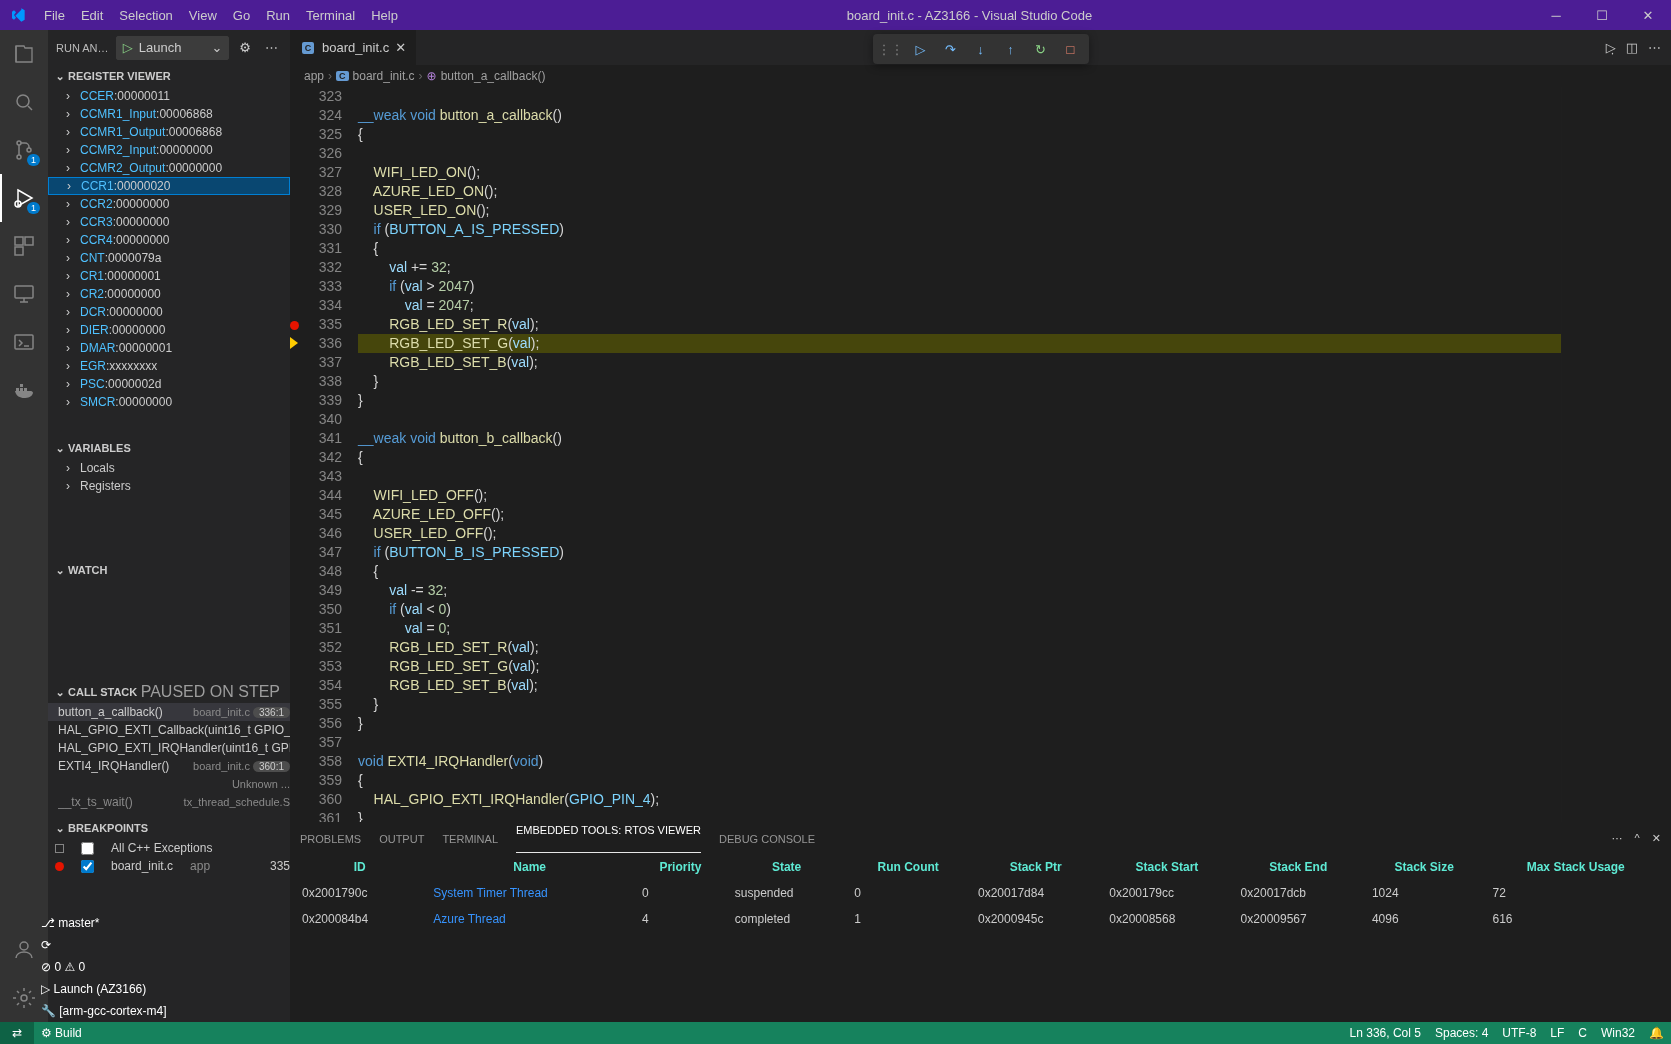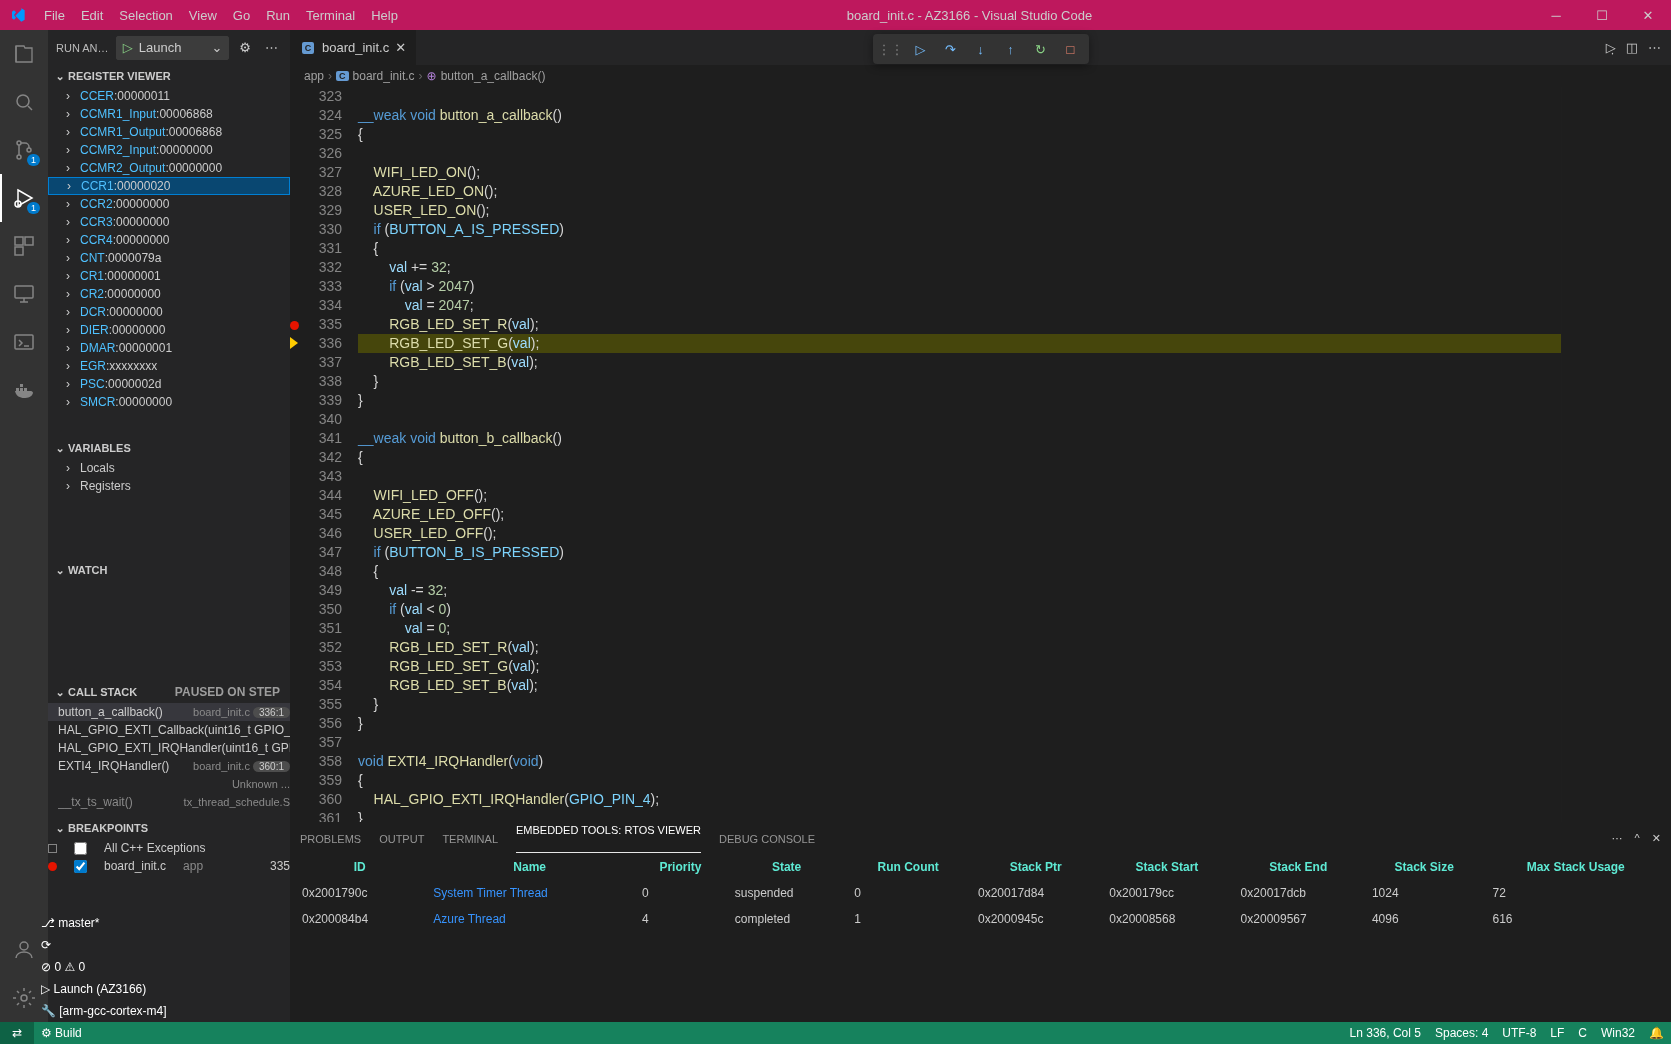--- a/index.html
+++ b/index.html
@@ -1,17 +1,17 @@
 <!DOCTYPE html>
 <html><head>
 <meta charset="utf-8">
 <style>
 * { margin:0; padding:0; box-sizing:border-box; font-family:"Segoe UI",Arial,sans-serif; }
 body { background:#1e1e1e; color:#cccccc; width:1671px; height:1044px; overflow:hidden; font-size:13px; display:flex; flex-direction:column; }
-.menubar { height:30px; background:#be185d; display:flex; align-items:center; color:#cccccc; }
+.menubar { height:30px; background:#4c1d95; display:flex; align-items:center; color:#cccccc; }
 .menubar .logo { width:36px; display:flex; align-items:center; justify-content:center; }
 .menubar .logo svg { width:16px; height:16px; }
 .menubar .menu-item { padding:0 8px; height:30px; display:flex; align-items:center; cursor:default; }
 .menubar .title { flex:1; text-align:center; color:#cccccc; }
 .menubar .win-controls { display:flex; }
 .menubar .win-controls div { width:46px; height:30px; display:flex; align-items:center; justify-content:center; }
 .workbench { flex:1; display:flex; min-height:0; }
 .activitybar { width:48px; background:#333333; display:flex; flex-direction:column; align-items:center; }
 .activitybar .icon { width:48px; height:48px; display:flex; align-items:center; justify-content:center; color:#858585; position:relative; cursor:pointer; }
 .activitybar .icon.active { color:#ffffff; }
@@ -21,38 +21,38 @@
 .sidebar { width:242px; background:#252526; display:flex; flex-direction:column; overflow:hidden; }
 .sb-header { height:35px; display:flex; align-items:center; padding:0 8px; gap:6px; }
 .sb-header .label { color:#bbbbbb; font-size:11px; flex:1; text-overflow:ellipsis; overflow:hidden; white-space:nowrap; }
 .sb-header .launch { display:flex; align-items:center; background:#3c3c3c; border:1px solid #3c3c3c; height:24px; border-radius:2px; }
 .sb-header .launch .play { color:#89d185; padding:0 6px; }
 .sb-header .launch .txt { padding-right:24px; color:#cccccc; }
 .sb-header .launch .chev { padding:0 6px; color:#cccccc; }
 .sb-header .gear,.sb-header .more { color:#cccccc; padding:0 4px; }
 .section-hdr { height:22px; display:flex; align-items:center; padding:0 4px; font-size:11px; font-weight:700; color:#cccccc; background:#252526; text-transform:uppercase; cursor:pointer; }
 .section-hdr .tw { width:16px; text-align:center; }
-.section-hdr .right { margin-left:auto; font-size:12px; font-weight:700; text-transform:none; color:#9d9d9d; padding-right:6px; }
+.section-hdr .right { margin-left:auto; font-size:16px; font-weight:400; text-transform:none; color:#9d9d9d; padding-right:6px; }
 .tree { overflow:auto; font-family:Consolas,monospace; font-size:12px; }
 .tree .row { height:18px; display:flex; align-items:center; padding-left:18px; cursor:pointer; white-space:nowrap; }
 .tree .row .chev { width:14px; color:#cccccc; }
 .tree .row.selected { background:#094771; border:1px solid #007fd4; }
 .reg-name { color:#4fc1ff; }
 .reg-neutral { color:#cccccc; }
 .reg-val { color:#cccccc; }
 .var-tree .row { padding-left:18px; color:#cccccc; font-family:"Segoe UI"; font-size:12px; height:18px; display:flex; align-items:center; }
 .var-tree .row .chev { width:14px; }
 .callstack { overflow:auto; }
 .callstack .row { height:18px; display:flex; align-items:center; padding-left:10px; font-size:12px; gap:6px; cursor:pointer; }
 .callstack .row.sel { background:#37373d; }
 .callstack .fn { color:#cccccc; flex:0 0 auto; white-space:nowrap; overflow:hidden; text-overflow:ellipsis; }
 .callstack .fn.dim { color:#8a8a8a; }
 .callstack .loc { margin-left:auto; color:#8a8a8a; font-size:11px; white-space:nowrap; }
 .callstack .pill { background:#4d4d4d; color:#cccccc; border-radius:8px; padding:0 6px; font-size:10px; }
-.breakpoints .row { height:18px; display:flex; align-items:center; padding-left:0; font-size:12px; gap:17px; }
+.breakpoints .row { height:18px; display:flex; align-items:center; padding-left:7px; font-size:12px; gap:17px; }
 .breakpoints input[type=checkbox] { accent-color:#007acc; }
 .bp-dot { width:9px; height:9px; border-radius:50%; background:#e51400; }
 .bp-sq { width:9px; height:9px; border:1px solid #848484; }
 .editor-area { flex:1; display:flex; flex-direction:column; min-width:0; background:#1e1e1e; }
 .tabbar { height:35px; background:#252526; display:flex; align-items:center; position:relative; }
 .tab { height:35px; background:#1e1e1e; display:flex; align-items:center; padding:0 10px; gap:6px; border-right:1px solid #252526; }
 .tab .c-icon { width:16px; height:16px; display:flex; align-items:center; justify-content:center; }
 .tab .c-icon span { background:#659ad2; color:#1e1e1e; font-size:9px; font-weight:700; border-radius:2px; padding:1px 3px; }
 .tab .close { color:#cccccc; }
 .debug-toolbar { position:absolute; left:50%; transform:translateX(-50%); top:4px; background:#333333; border-radius:4px; display:flex; align-items:center; padding:2px 4px; gap:2px; box-shadow:0 2px 8px rgba(0,0,0,0.4); }

